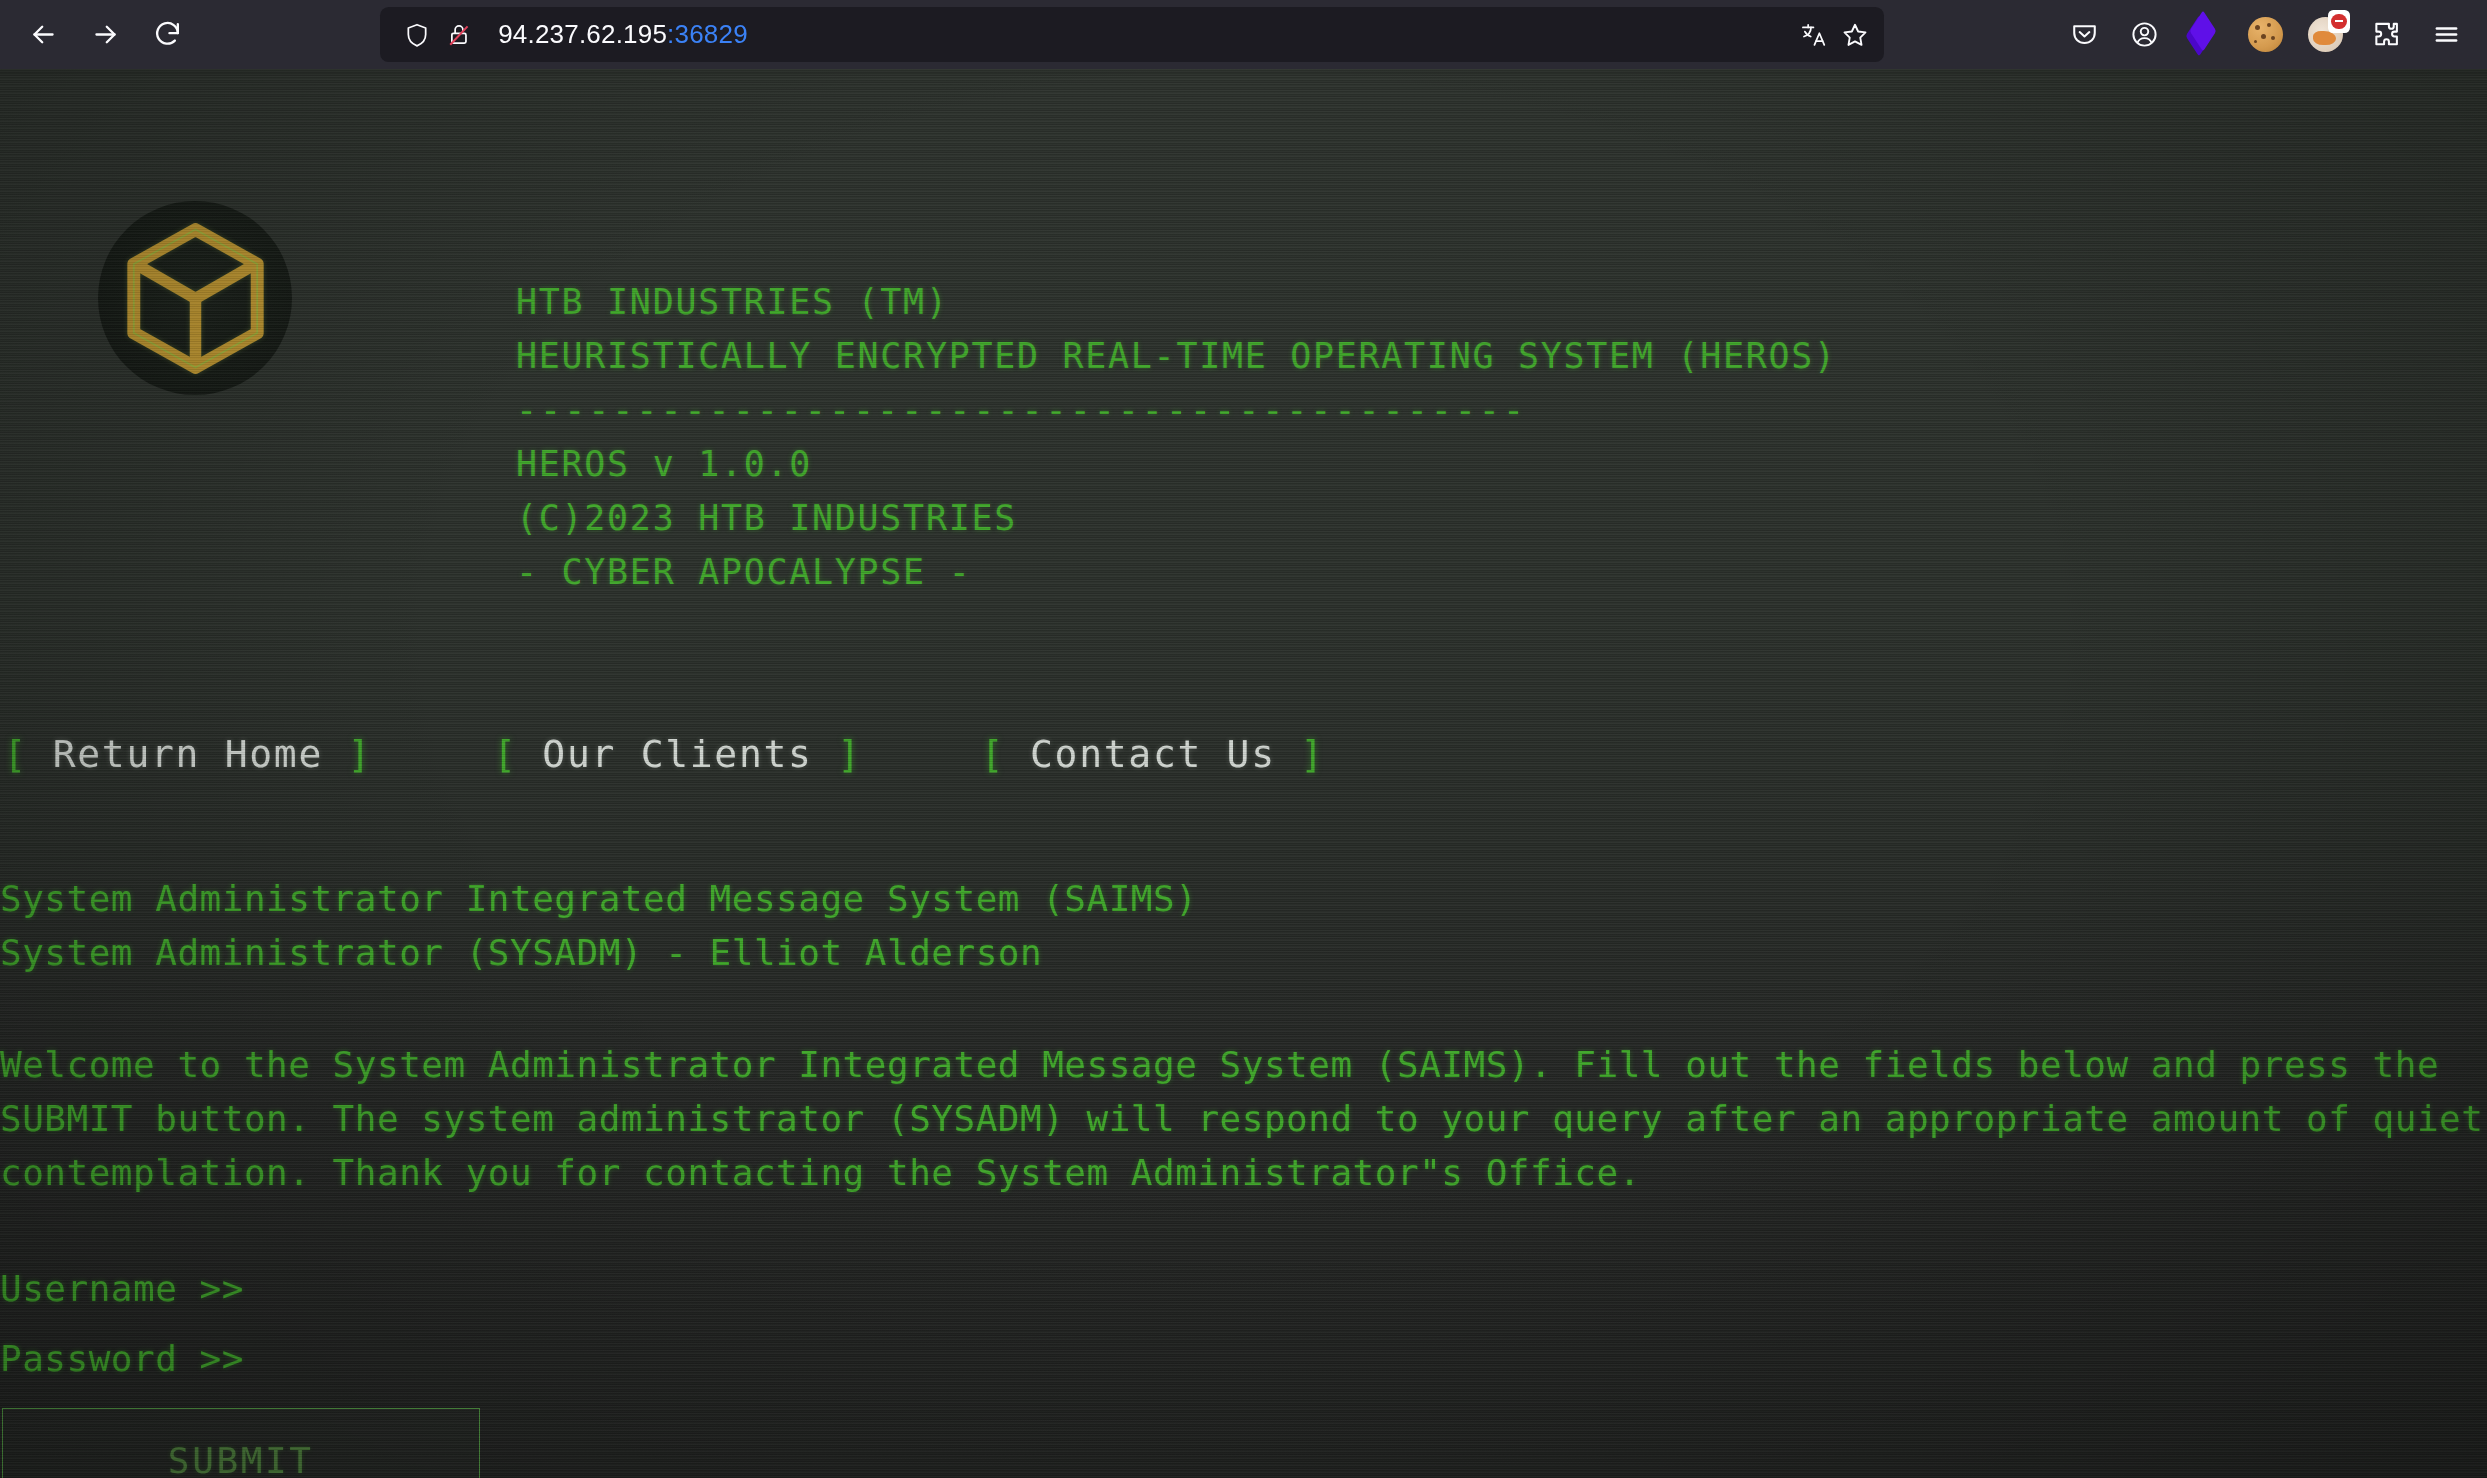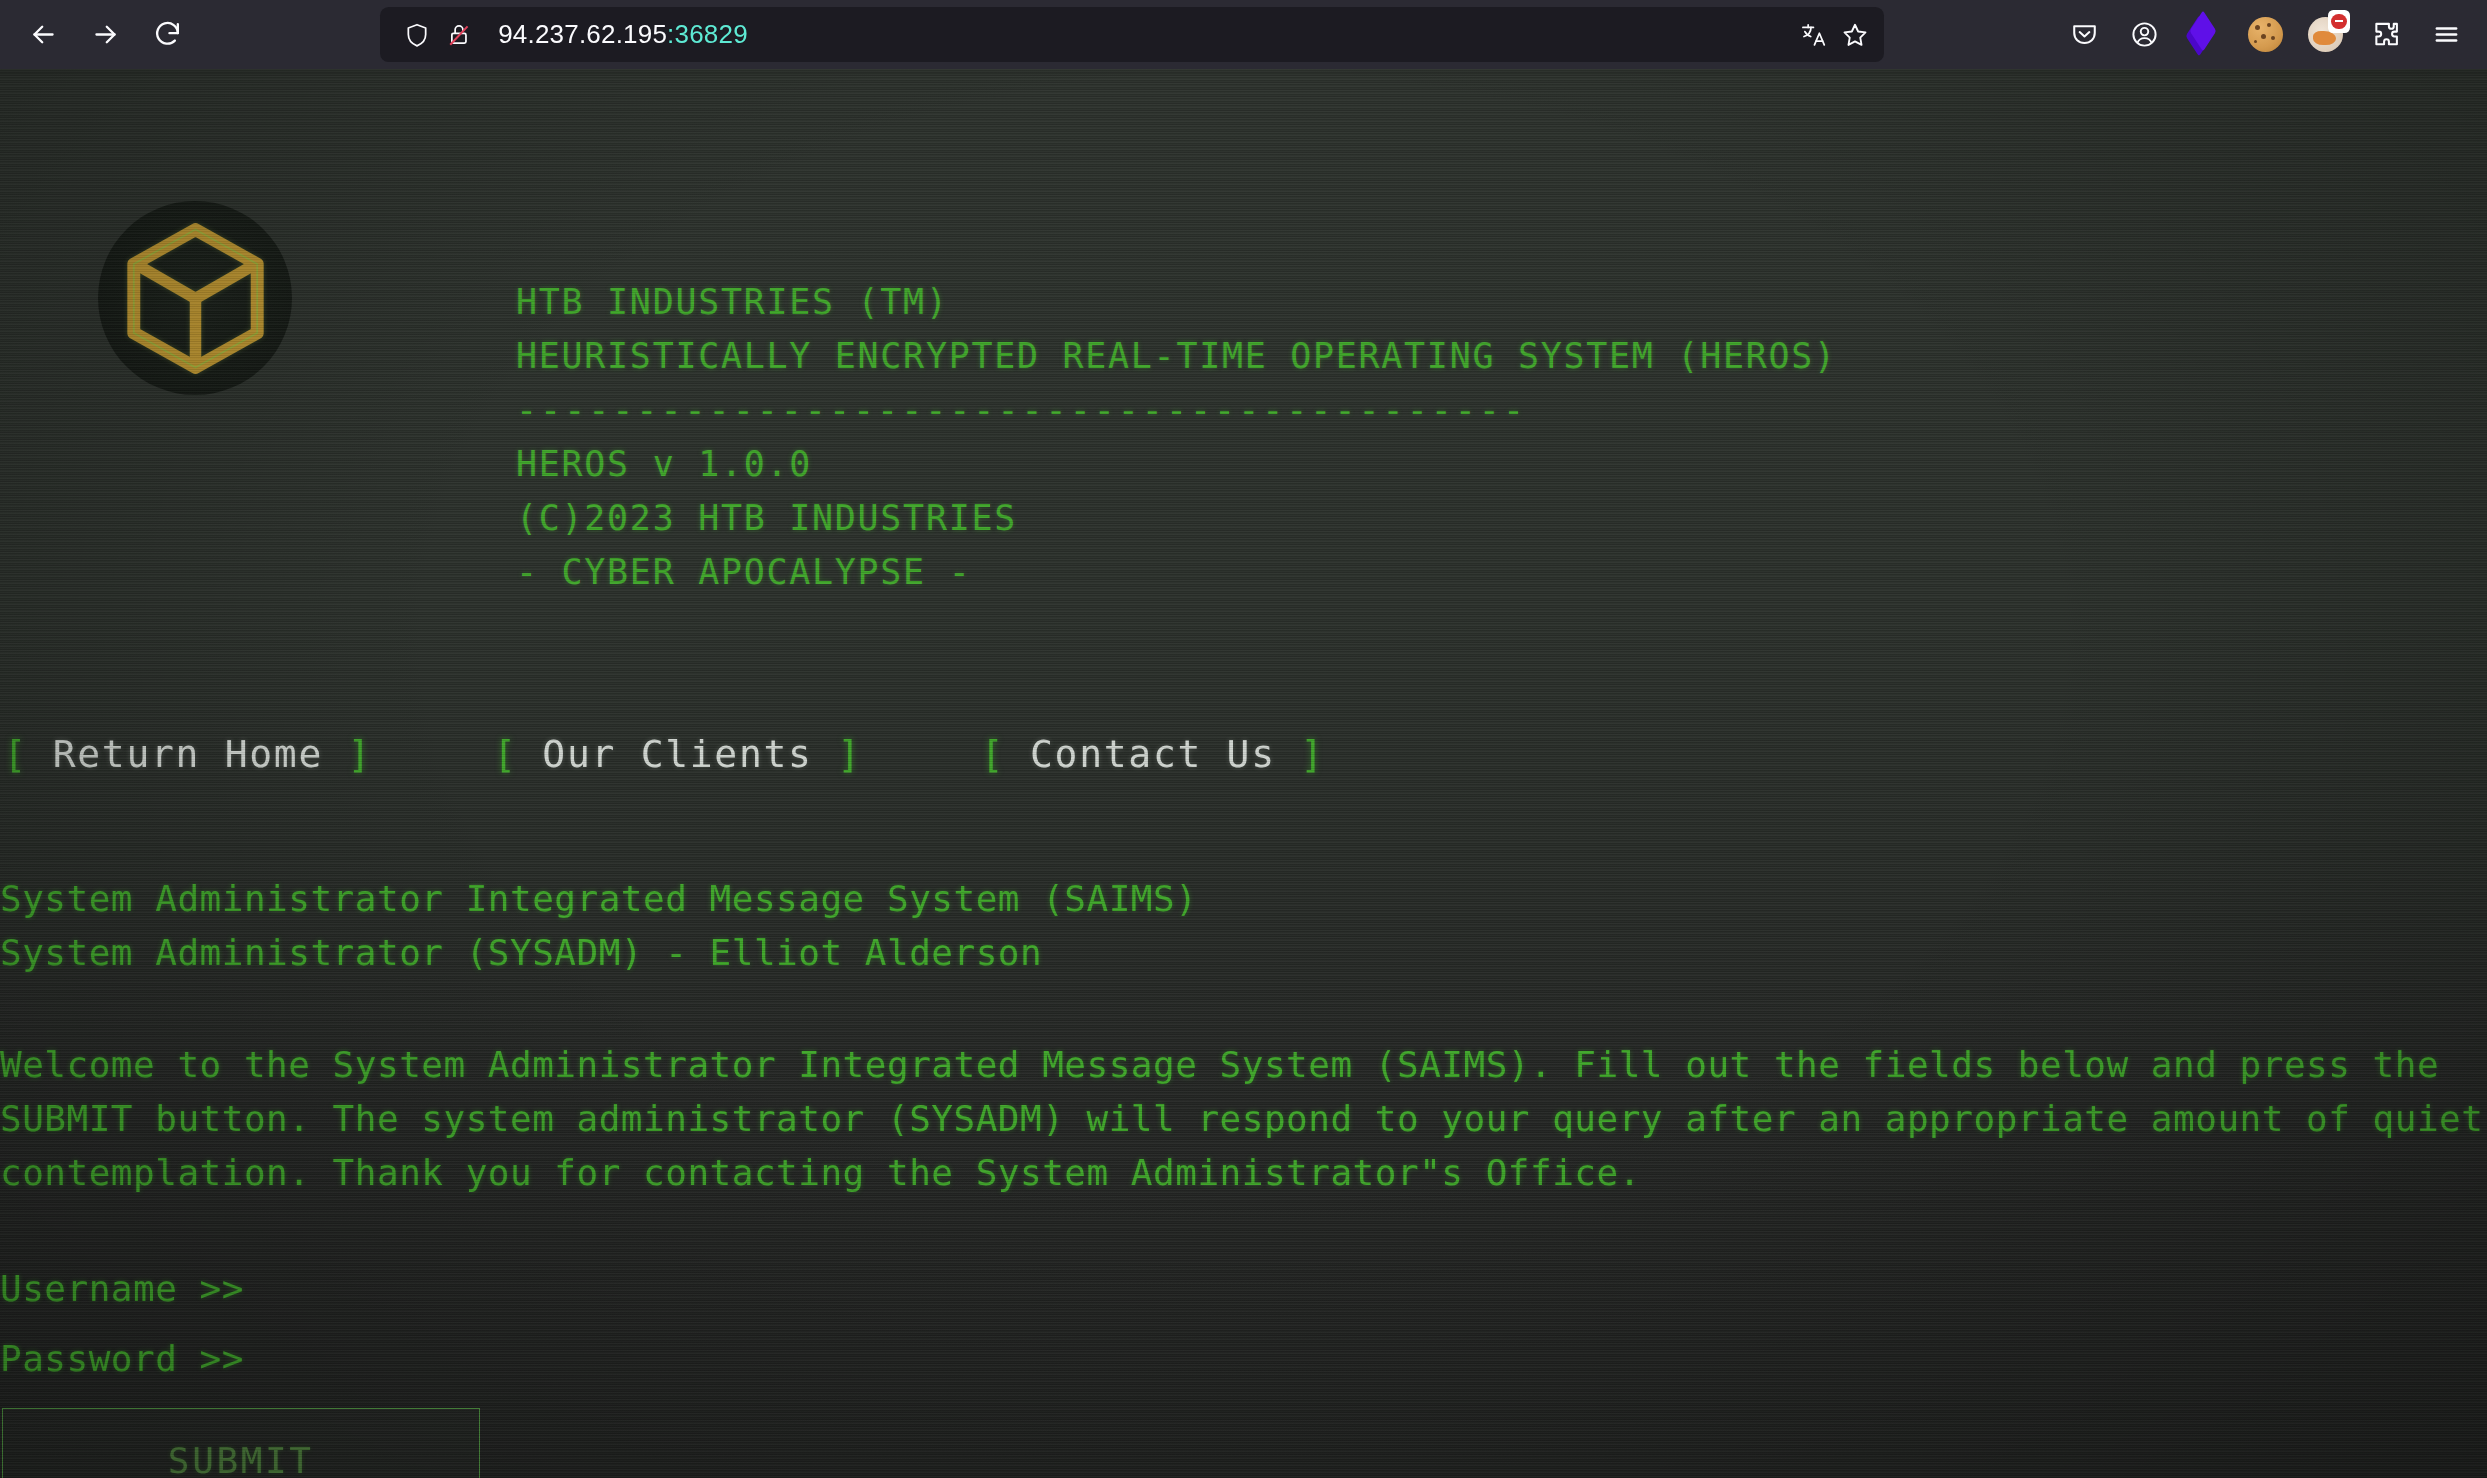--- a/index.html
+++ b/index.html
@@ -39,21 +39,21 @@
   .url-icon { width:35px; height:35px; display:flex; align-items:center; justify-content:center; cursor:pointer; }
   .url-text {
     margin-left:12px;
     font-family:"Liberation Sans", sans-serif;
     font-size:26px;
     color:#fbfbfe;
     letter-spacing:0.2px;
     white-space:nowrap;
     cursor:text;
   }
-  .url-text .port { color:#5eead4;margin-top:10px; }
+  .url-text .port { color:#3b82f6;margin-top:10px; }
   .url-right { position:absolute; right:12px; display:flex; align-items:center; gap:5.2px; }
 
   .chrome-right {
     position:absolute; right:15.5px; top:0; height:69px;
     display:flex; align-items:center; gap:10.4px;
   }
   .chrome-btn {
     width:50px; height:50px;
     display:flex; align-items:center; justify-content:center;
     border-radius:7px; cursor:pointer; position:relative;

